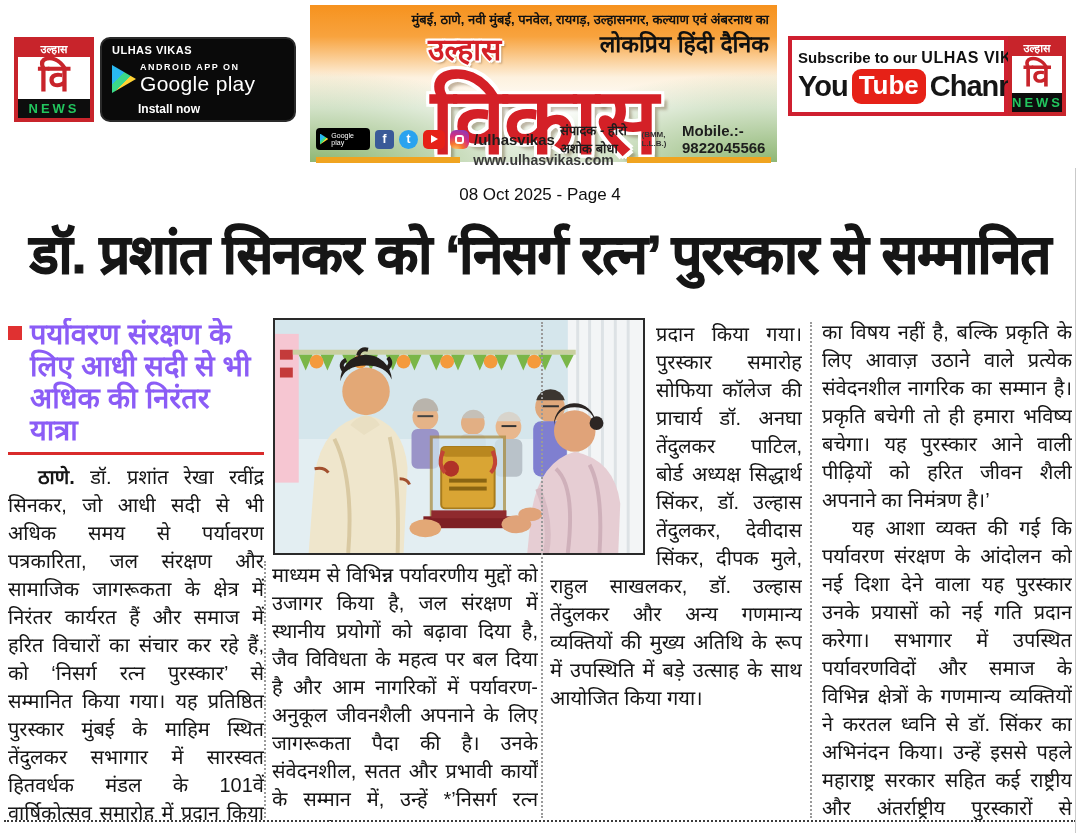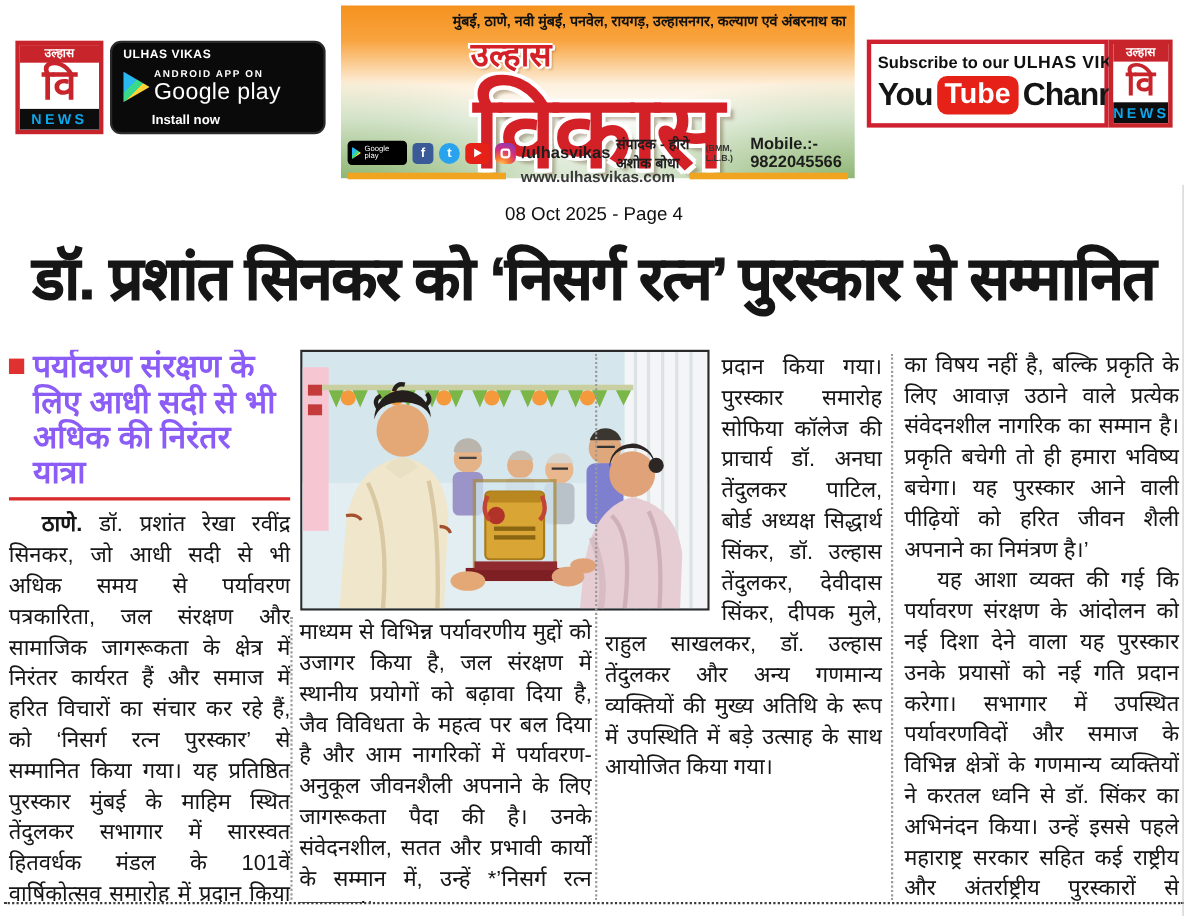--- a/index.html
+++ b/index.html
@@ -4,21 +4,21 @@
 <style>
   * { margin:0; padding:0; box-sizing:border-box; }
   html,body { background:#ffffff; }
   body { font-family:"Liberation Sans", sans-serif; }
   .page { position:relative; width:1080px; height:833px; background:#fff; overflow:hidden; margin:0 auto; }
 
   
   .uv-logo { display:flex; flex-direction:column; border:4px solid #c8242b; background:#fff; overflow:hidden; }
   .uv-logo .band-top { background:#c8242b; color:#fff; font-size:11px; font-weight:800; text-align:center; line-height:16px; }
   .uv-logo .glyph { flex:1; display:flex; align-items:center; justify-content:center; color:#c8242b; font-weight:900; font-size:38px; line-height:1; }
-  .uv-logo .band-bottom { background:#0d0d0d; color:#0ea5e9; font-size:13px; font-weight:800; letter-spacing:3px; text-align:center; line-height:19px; }
+  .uv-logo .band-bottom { background:#0d0d0d; color:#22c55e; font-size:13px; font-weight:800; letter-spacing:3px; text-align:center; line-height:19px; }
 
   
   .left-banner { position:absolute; left:14px; top:37px; display:flex; gap:6px; align-items:stretch; }
   .left-banner .uv-logo { width:80px; height:85px; }
   .app-badge { width:196px; height:85px; background:#0a0a0a; border:2px solid #2a2a2a; border-radius:10px; color:#fff; padding:5px 10px 4px; display:flex; flex-direction:column; }
   .app-badge .app-name { font-size:11px; font-weight:800; letter-spacing:.5px; }
   .app-badge .mid { display:flex; align-items:center; gap:4px; flex:1; }
   .play-tri { width:24px; height:28px; background:linear-gradient(135deg,#29b8f0 0% 38%,#3bd98a 38% 56%,#ffd335 56% 74%,#ff5b5b 74% 100%); clip-path:polygon(0 0,100% 50%,0 100%); }
   .app-badge .android-on { font-size:9px; letter-spacing:1.5px; font-weight:700; }
   .app-badge .gplay { font-size:21px; font-weight:400; letter-spacing:.3px; }
@@ -122,20 +122,21 @@
           <div class="android-on">ANDROID APP ON</div>
           <div class="gplay">Google play</div>
         </div>
       </div>
       <div class="install">Install now</div>
     </div>
   </div>
 
   <div class="masthead">
     <div class="coverage">मुंबई, ठाणे, नवी मुंबई, पनवेल, रायगड़, उल्हासनगर, कल्याण एवं अंबरनाथ का</div>
+    <div class="tagline">लोकप्रिय हिंदी दैनिक</div>
     <div class="logo-small">उल्हास</div>
     <div class="logo-large">विकास</div>
     <div class="mast-strip">
       <div class="mini-badge">
         <div class="tri"></div>
         <span>Google play</span>
       </div>
       <div class="soc fb">f</div>
       <div class="soc tw">t</div>
       <div class="soc yt">

